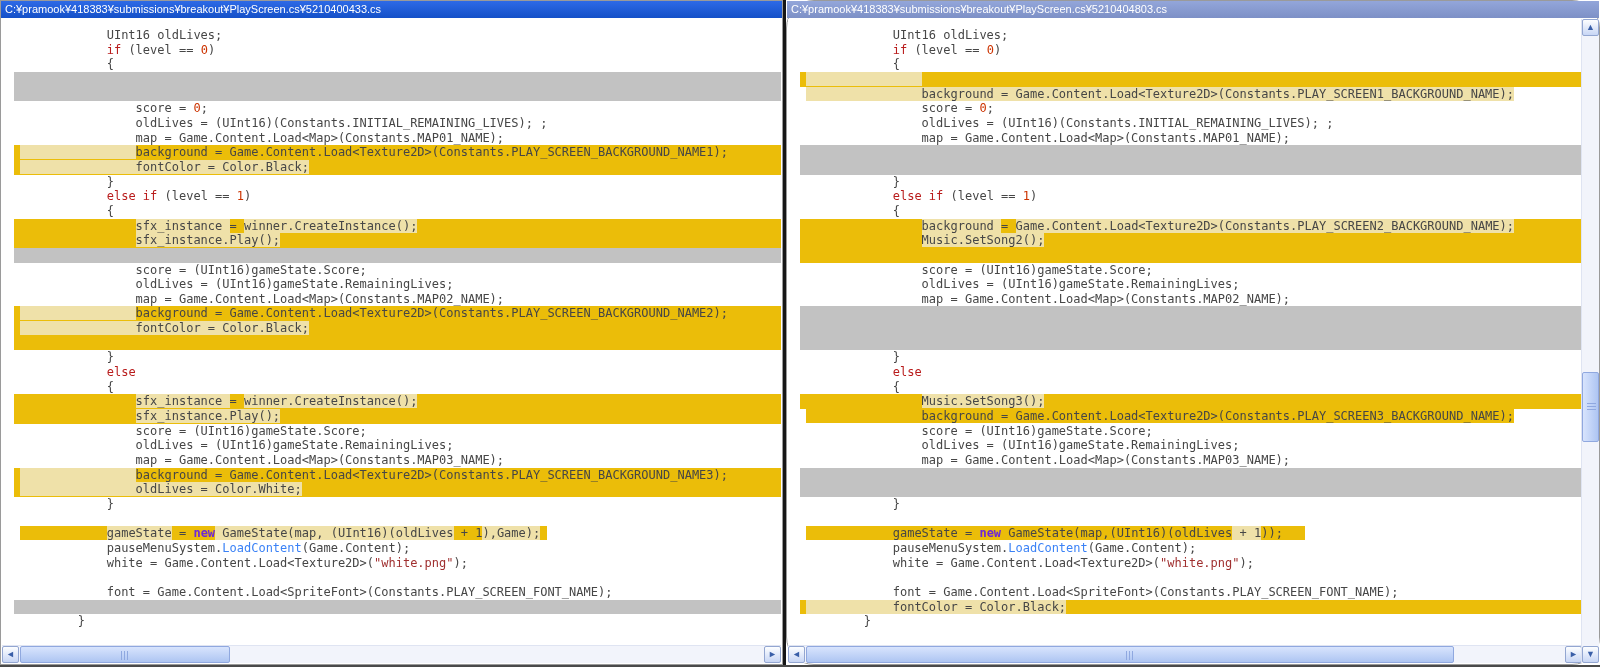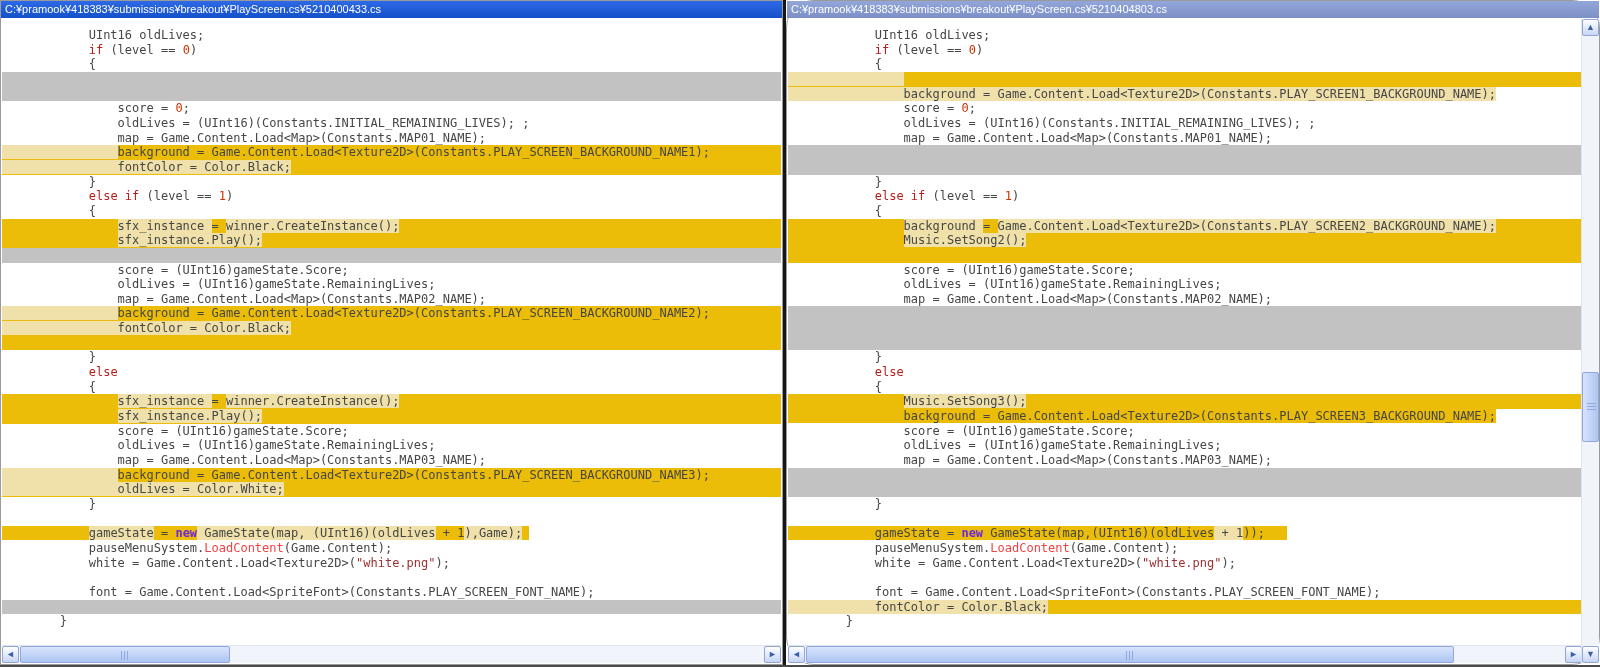--- a/index.html
+++ b/index.html
@@ -7,34 +7,34 @@
        font-family:"Liberation Sans",sans-serif;border-bottom:2px solid #4a4a4a;box-sizing:border-box;}
   .pane{position:absolute;top:0;height:665px;background:#fff;border:1px solid #9a9a9a;box-sizing:border-box;}
   #pane-left{left:0;width:783px;}
   #pane-right{left:786px;width:814px;border-radius:28px;}
   #divider{position:absolute;left:783px;top:0;width:3px;height:665px;background:#161616;}
   .pane-title{position:absolute;top:0;left:0;right:0;height:17px;color:#ffffff;font-size:11px;
               line-height:17px;padding:0 4px;white-space:nowrap;overflow:hidden;box-sizing:border-box;}
   #pane-left .pane-title{background:linear-gradient(#2e6ae6,#1450c8);}
   #pane-right .pane-title{background:linear-gradient(#93a6da,#7d90c6);border:1px solid #aebad e0;}
   .code{position:absolute;top:18px;left:1px;bottom:19px;background:#fff;overflow:hidden;
-        padding:9px 0 0 0;box-sizing:border-box;}
+        padding:9px 0 0 18px;box-sizing:border-box;}
   #pane-left .code{right:1px;}
   #pane-right .code{right:17px;}
   .cl{height:14.66px;line-height:14.66px;white-space:pre;
       font-family:"DejaVu Sans Mono",monospace;font-size:12px;color:#464646;margin-left:-6px;padding-left:6px;}
   .cl.gray{background:#c2c2c2;}
   .cl.fillg{background:#ebbd09;}
   .bg-gold{background:#ebbd09;}
   .bg-tan{background:#efe1a9;}
   .c-kw{color:#b91c1c;font-weight:normal;}
   .c-kwb{color:#6d28d9;font-weight:bold;}
   .c-num{color:#cc3300;}
   .c-str{color:#a03030;}
-  .c-fn{color:#ef4444;}
+  .c-fn{color:#3b82f6;}
   
   .hscroll{position:absolute;bottom:1px;height:17px;background:#f2f4fb;border-top:1px solid #dfe4f2;}
   #pane-left .hscroll{left:1px;right:1px;}
   #pane-right .hscroll{left:1px;right:17px;}
   .vscroll{position:absolute;top:18px;right:0;width:17px;bottom:1px;background:#f2f4fb;border-left:1px solid #dfe4f2;}
   .sb-btn{position:absolute;width:17px;height:17px;box-sizing:border-box;border:1px solid #93a6d1;border-radius:2px;
           background:linear-gradient(#fdfeff,#c8d6f5);color:#3a5fa8;font-size:9px;line-height:15px;text-align:center;}
   .sb-btn.left{left:0;top:0;} .sb-btn.right{right:0;top:0;}
   .sb-btn.up{top:0;left:0;} .sb-btn.down{bottom:0;left:0;}
   .hthumb{position:absolute;top:0;height:17px;box-sizing:border-box;border:1px solid #90a8df;border-radius:2px;

